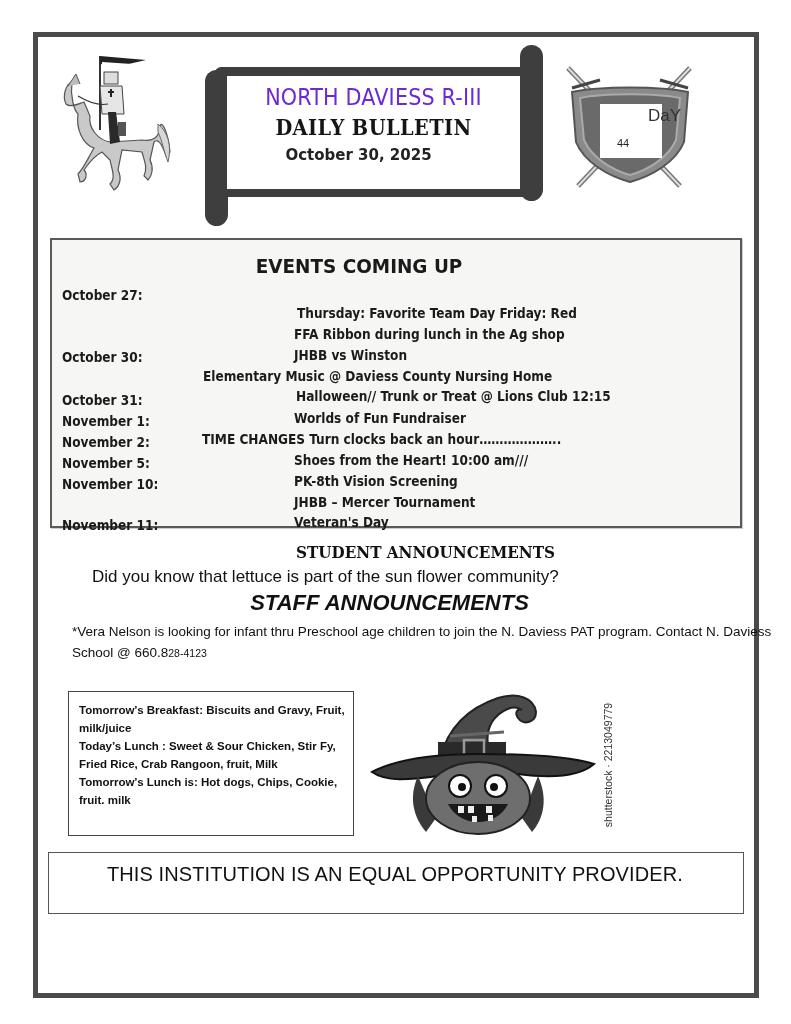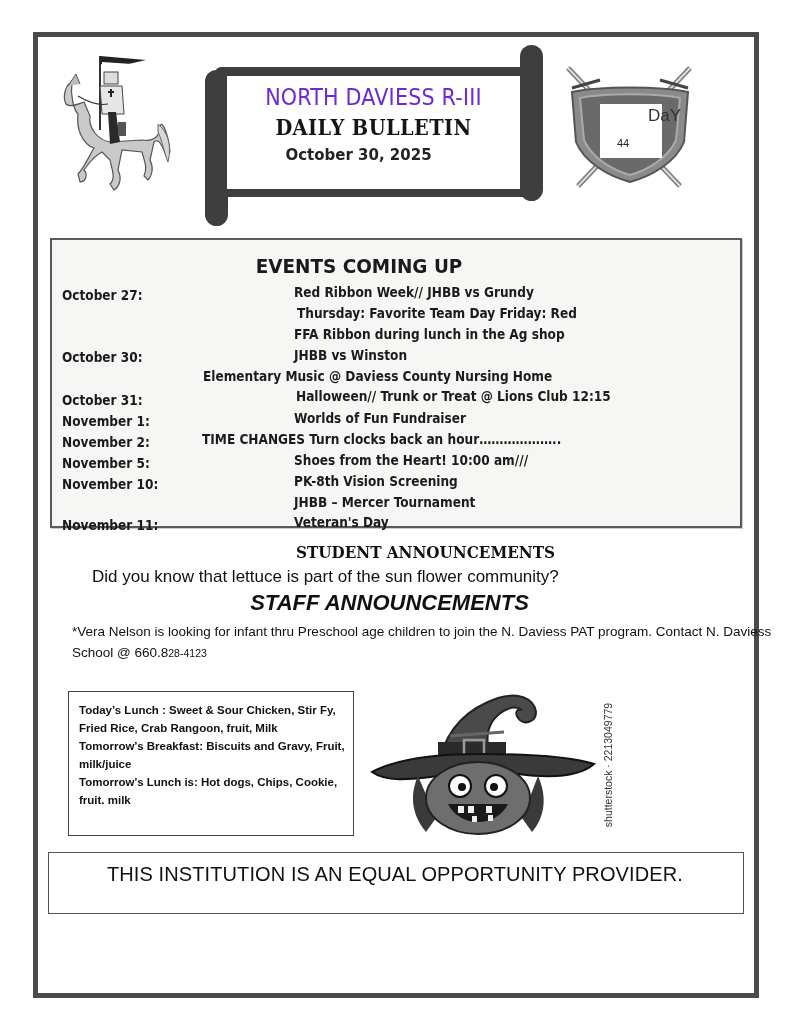--- a/index.html
+++ b/index.html
@@ -115,21 +115,20 @@
 </div>
 <div class="abs day-box">
   <span class="day-label">DaY</span>
   <span class="day-num">44</span>
 </div>
 
 <div class="abs events">
   <div class="events-title">EVENTS COMING UP</div>
 
   <div class="ev ev-date" style="top:47px">October 27:</div>
-  <div class="ev" style="top:44px; left:242px">Red Ribbon Week// JHBB vs Grundy</div>
 
   <div class="ev" style="top:65px; left:245px">Thursday: Favorite Team Day   Friday: Red</div>
 
   <div class="ev" style="top:86px; left:242px">FFA Ribbon during lunch in the Ag shop</div>
 
   <div class="ev ev-date" style="top:109px">October 30:</div>
   <div class="ev" style="top:107px; left:242px">JHBB vs Winston</div>
 
   <div class="ev" style="top:128px; left:151px">Elementary Music @ Daviess County Nursing Home</div>
 
@@ -155,22 +154,22 @@
 </div>
 
 <div class="abs stu-title">STUDENT  ANNOUNCEMENTS</div>
 <div class="abs stu-text">Did you know that lettuce is part of the sun flower community?</div>
 
 <div class="abs staff-title">STAFF ANNOUNCEMENTS</div>
 <div class="abs staff-text"><span>*Vera Nelson is looking for infant thru Preschool age children to join the N. Daviess PAT program. Contact N. Daviess School @ 660.8</span><span class="small-num">28-4123</span></div>
 
 <div class="abs lunch">
   <div class="lunch-text">
+    <div>Tomorrow’s Breakfast: Biscuits and Gravy, Fruit,  milk/juice</div>
     <div>Today’s Lunch : Sweet &amp; Sour Chicken, Stir Fy, Fried Rice, Crab Rangoon, fruit, Milk</div>
-    <div>Tomorrow’s Breakfast: Biscuits and Gravy, Fruit,  milk/juice</div>
     <div>Tomorrow’s Lunch is: Hot dogs, Chips, Cookie, fruit. milk</div>
   </div>
 </div>
 
 <div class="abs witch">
   <svg width="230" height="150" viewBox="0 0 230 150">
 
     <path d="M72 70 C80 40 100 20 130 10 C150 4 166 10 168 24 C168 34 156 38 150 30 C146 24 150 20 154 22 C146 16 132 22 124 34 C118 44 118 58 124 70 Z" fill="#4a4a4a" stroke="#222" stroke-width="2"></path>
     <path d="M82 48 L136 44 M78 58 L134 56" stroke="#666" stroke-width="3"></path>
 

